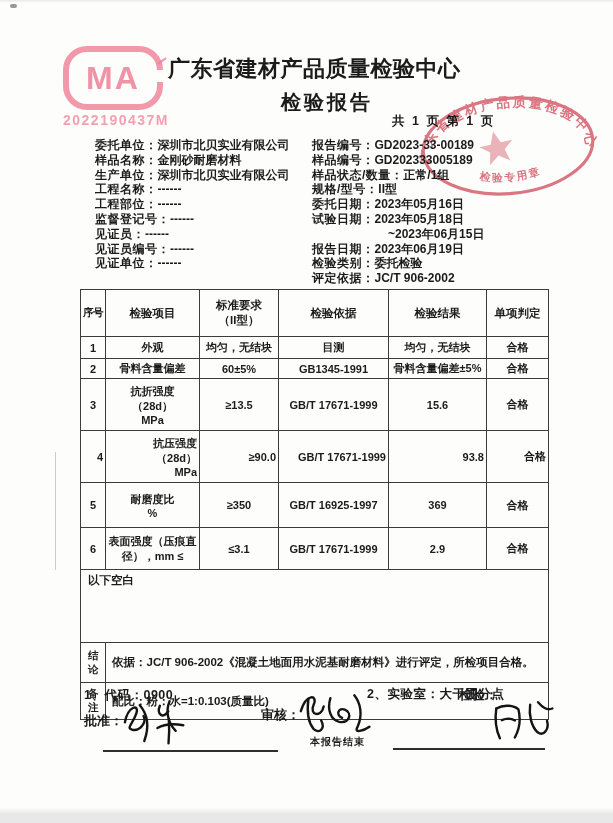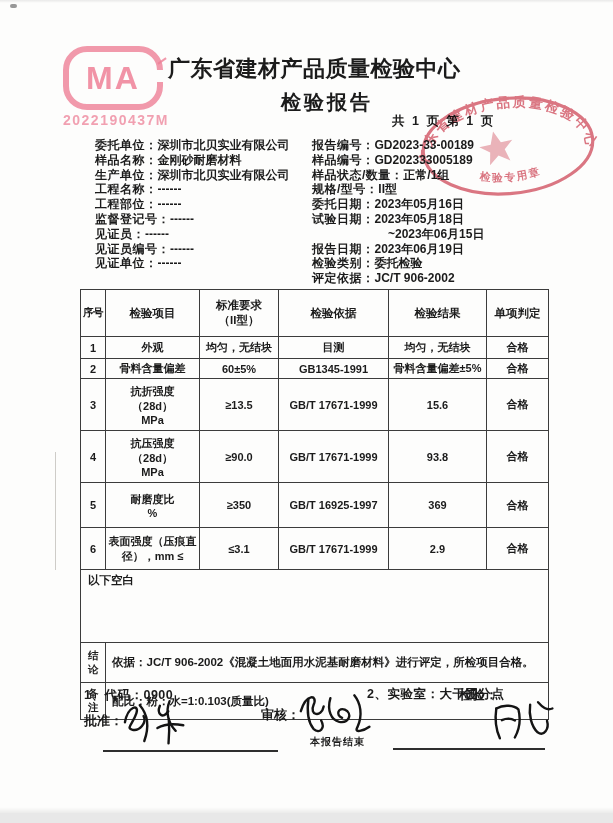--- a/index.html
+++ b/index.html
@@ -76,21 +76,21 @@
     border:1.4px solid #3c3c3c;
     font-size:11px;font-weight:600;
     text-align:center;vertical-align:middle;
     padding:1px 2px;white-space:pre-line;overflow:hidden;
   }
   thead th{height:44px;font-size:11.5px;}
   th.c-no{font-size:10.5px;letter-spacing:-.5px;padding:0;}
   tbody.rows tr:nth-child(1) td{height:19px;}
   tbody.rows tr:nth-child(2) td{height:17px;}
   tbody.rows tr:nth-child(3) td{height:49px;}
-  tbody.rows tr:nth-child(4) td{height:49px;}
+  tbody.rows tr:nth-child(4) td{height:49px;text-align:right;}
   tbody.rows tr:nth-child(5) td{height:42px;}
   tbody.rows tr:nth-child(6) td{height:39px;}
   .blank-cell{height:66px;text-align:left;vertical-align:top;padding:3px 7px;font-size:11.5px;}
   .label-cell{font-size:10.5px;letter-spacing:-.5px;padding:4px;}
   .concl-cell{height:35px;text-align:left;padding:2px 6px;font-size:11.5px;font-weight:700;}
   .remark-cell{height:24px;text-align:left;padding:1px 6px;font-size:11.5px;font-weight:700;}
 
   
   .foot-code{position:absolute;left:84px;top:687px;font-size:12.5px;font-weight:700;letter-spacing:.5px;}
   .foot-lab{position:absolute;left:367px;top:686px;font-size:12.5px;font-weight:700;letter-spacing:.5px;text-align:right;}

